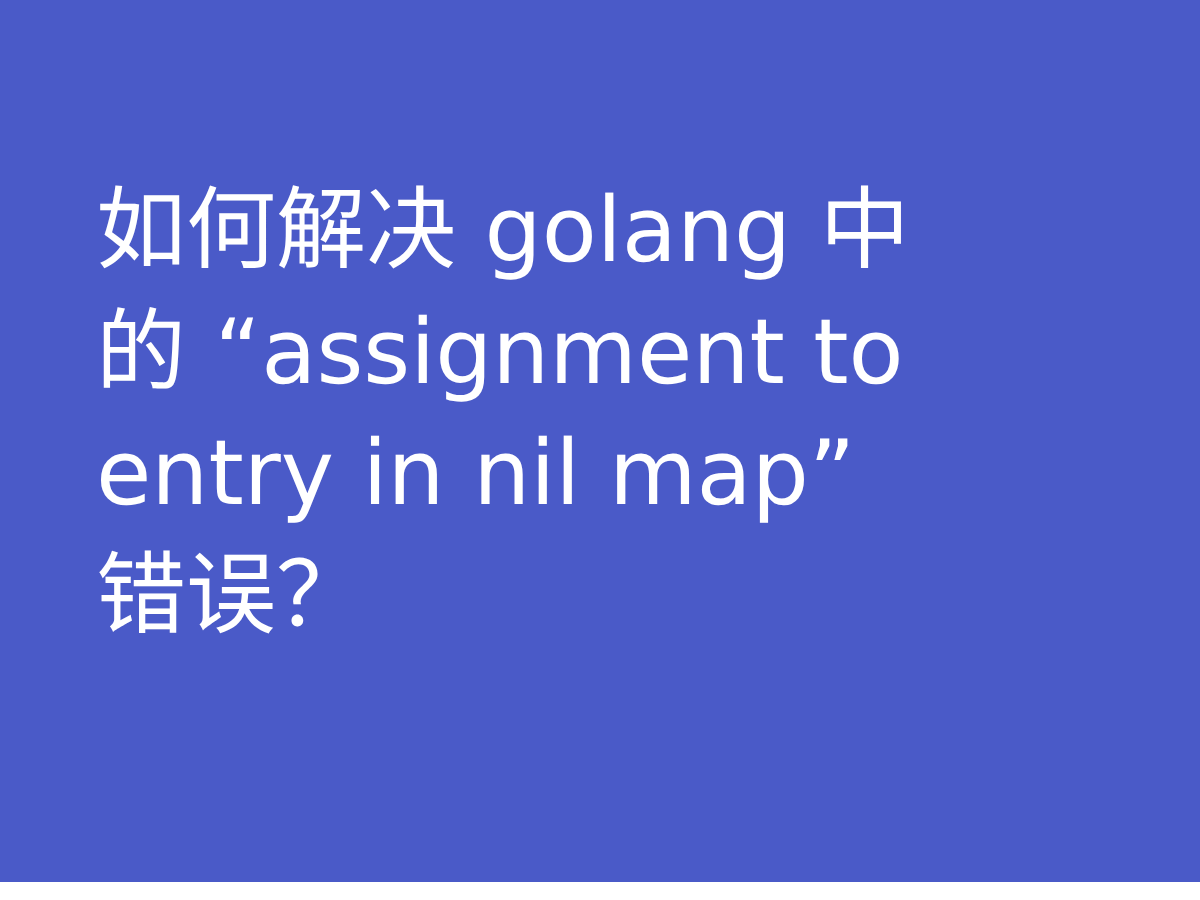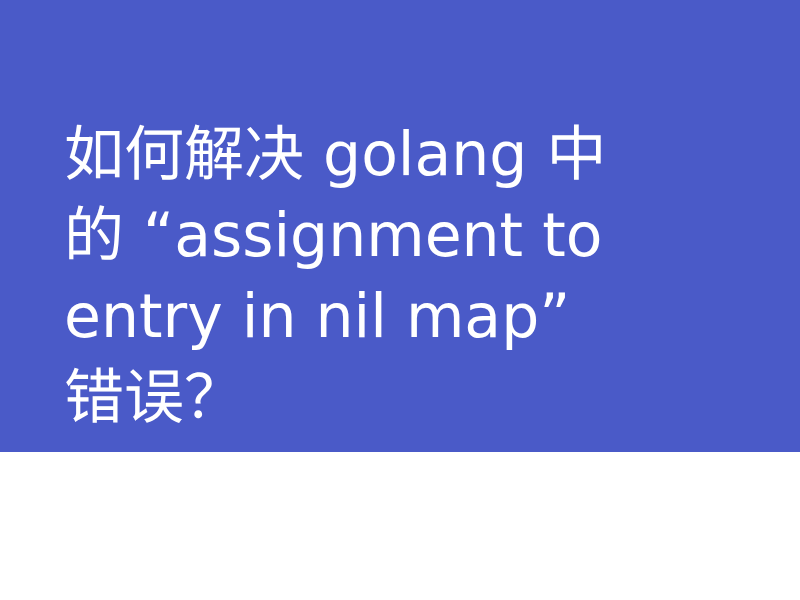--- a/index.html
+++ b/index.html
@@ -12,21 +12,21 @@
     width: 800px;
     height: 600px;
     overflow: hidden;
     font-family: "DejaVu Sans", "Liberation Sans", sans-serif;
   }
 
   .card {
     position: relative;
     box-sizing: border-box;
     width: 800px;
-    height: 452px;
+    height: 588px;
     background: #4a5ac8;
     overflow: hidden;
   }
 
   .title-block {
     position: absolute;
     left: 64px;
     top: 114px;
     width: 570px;
   }

